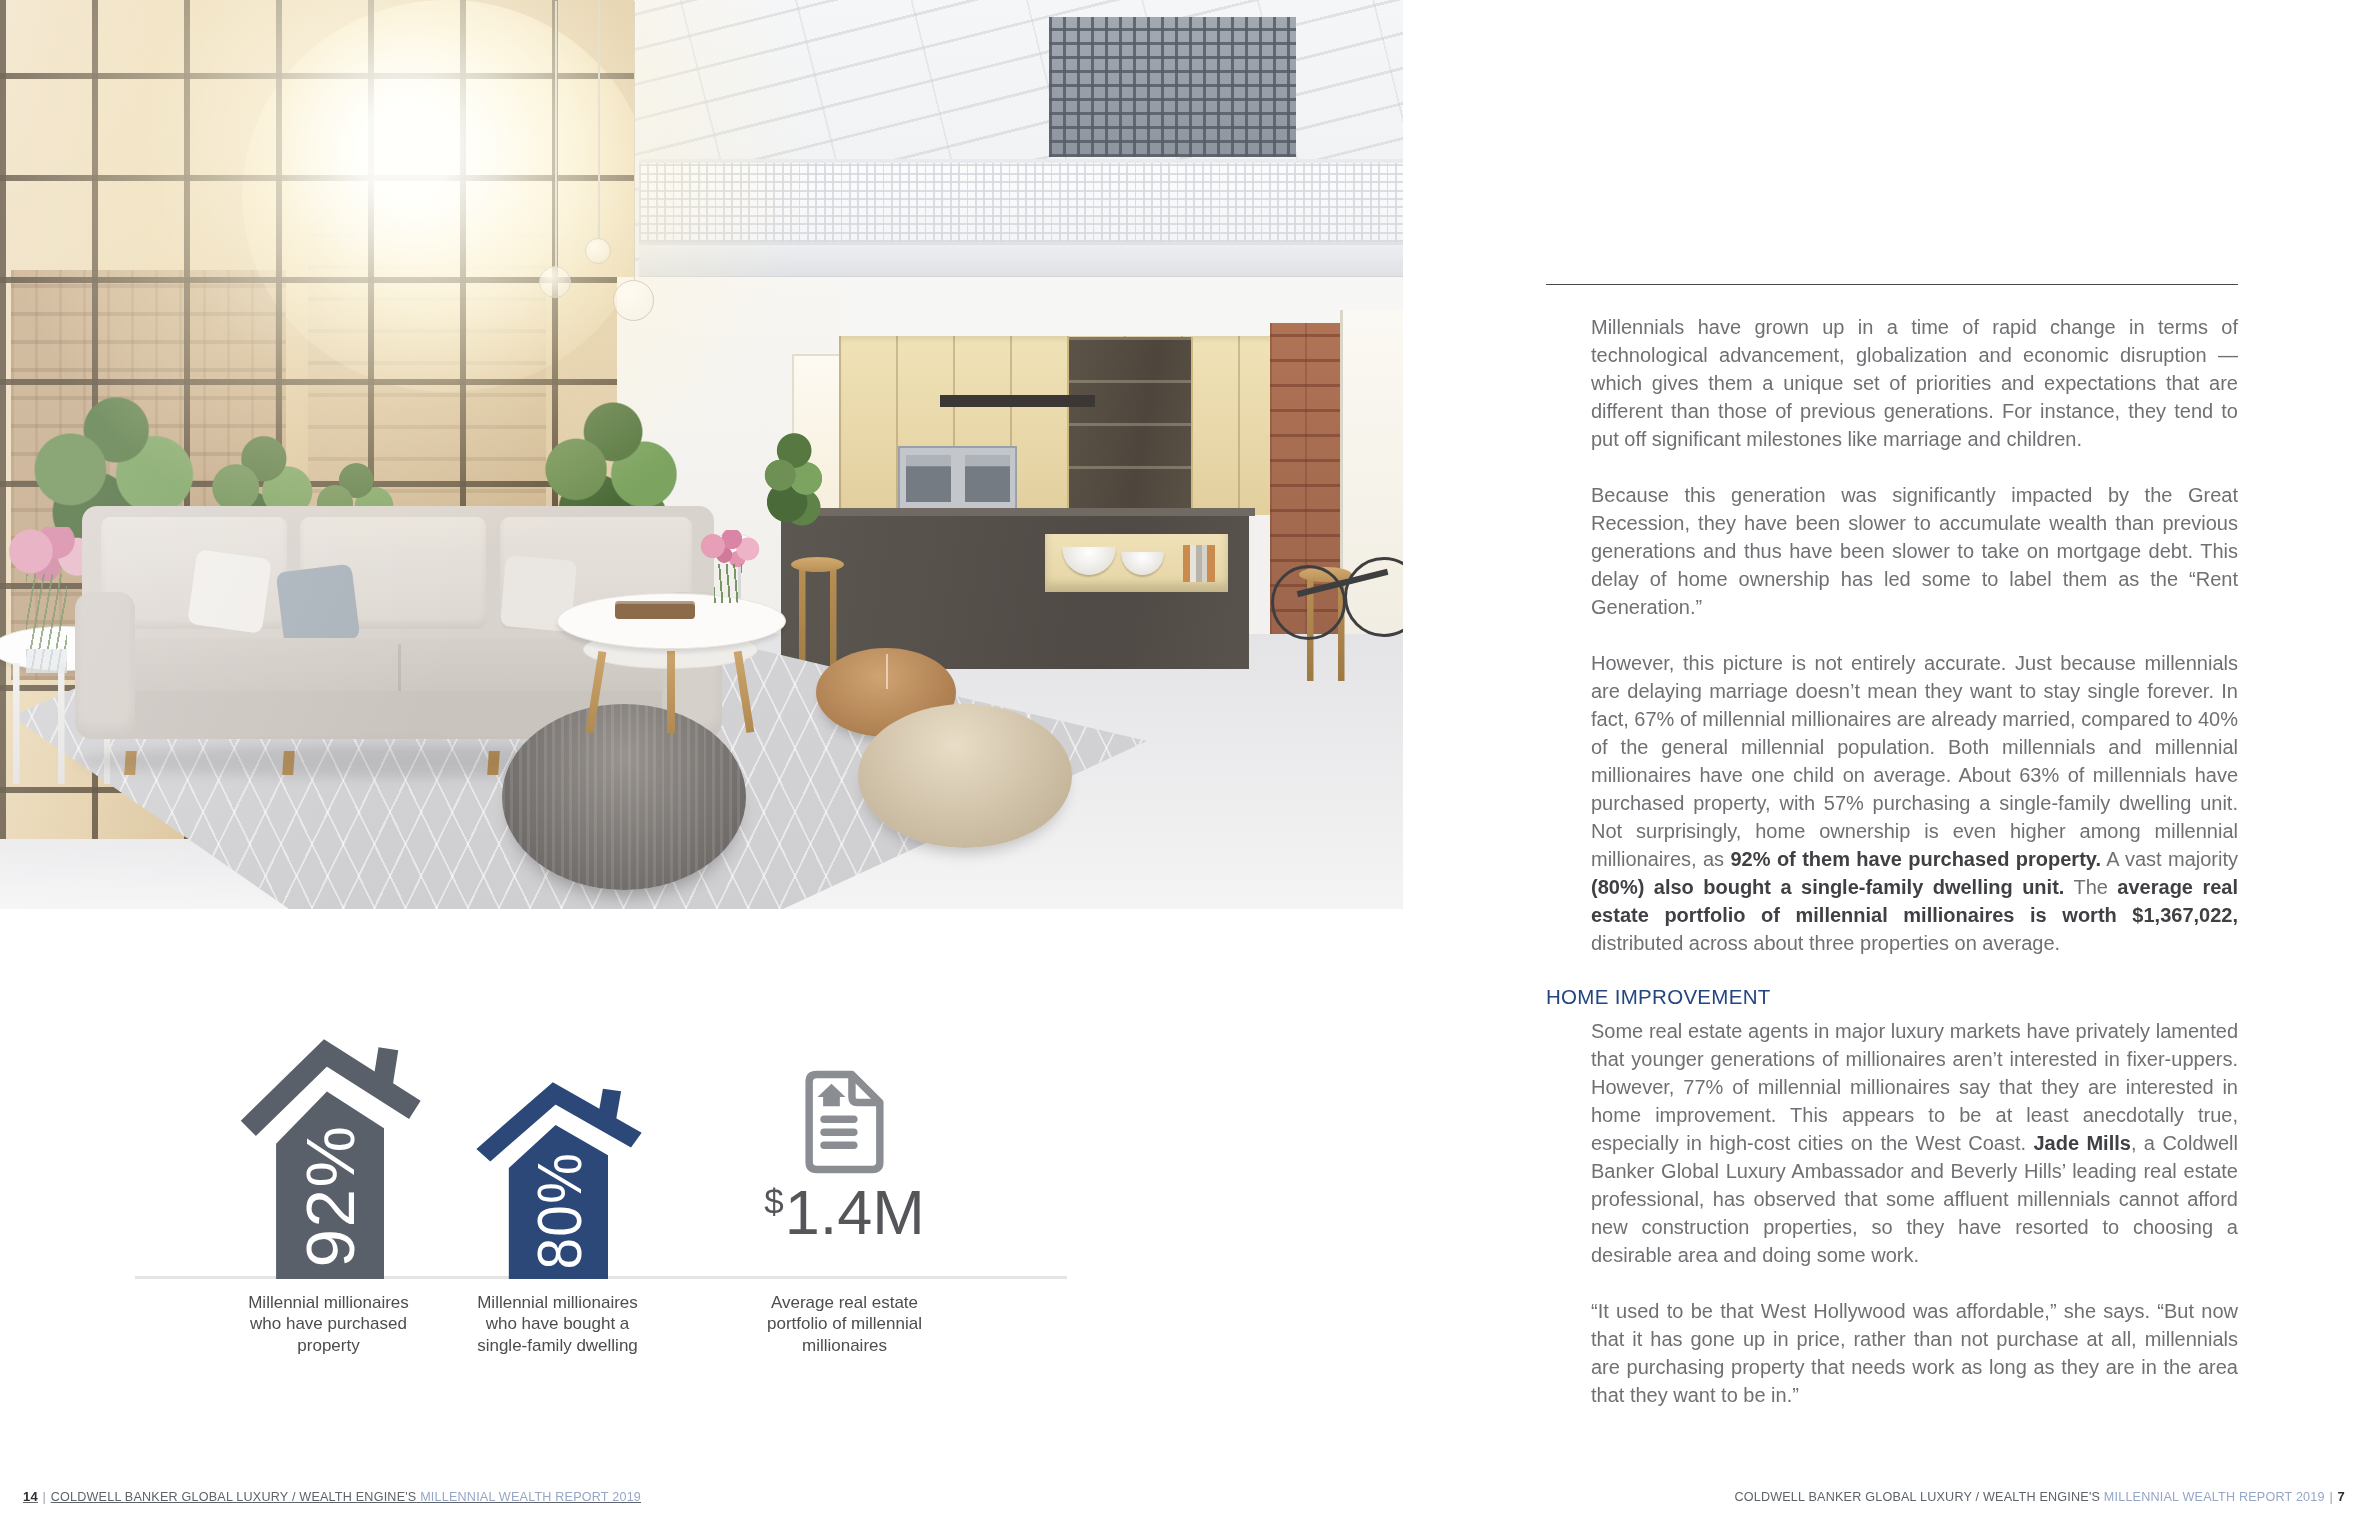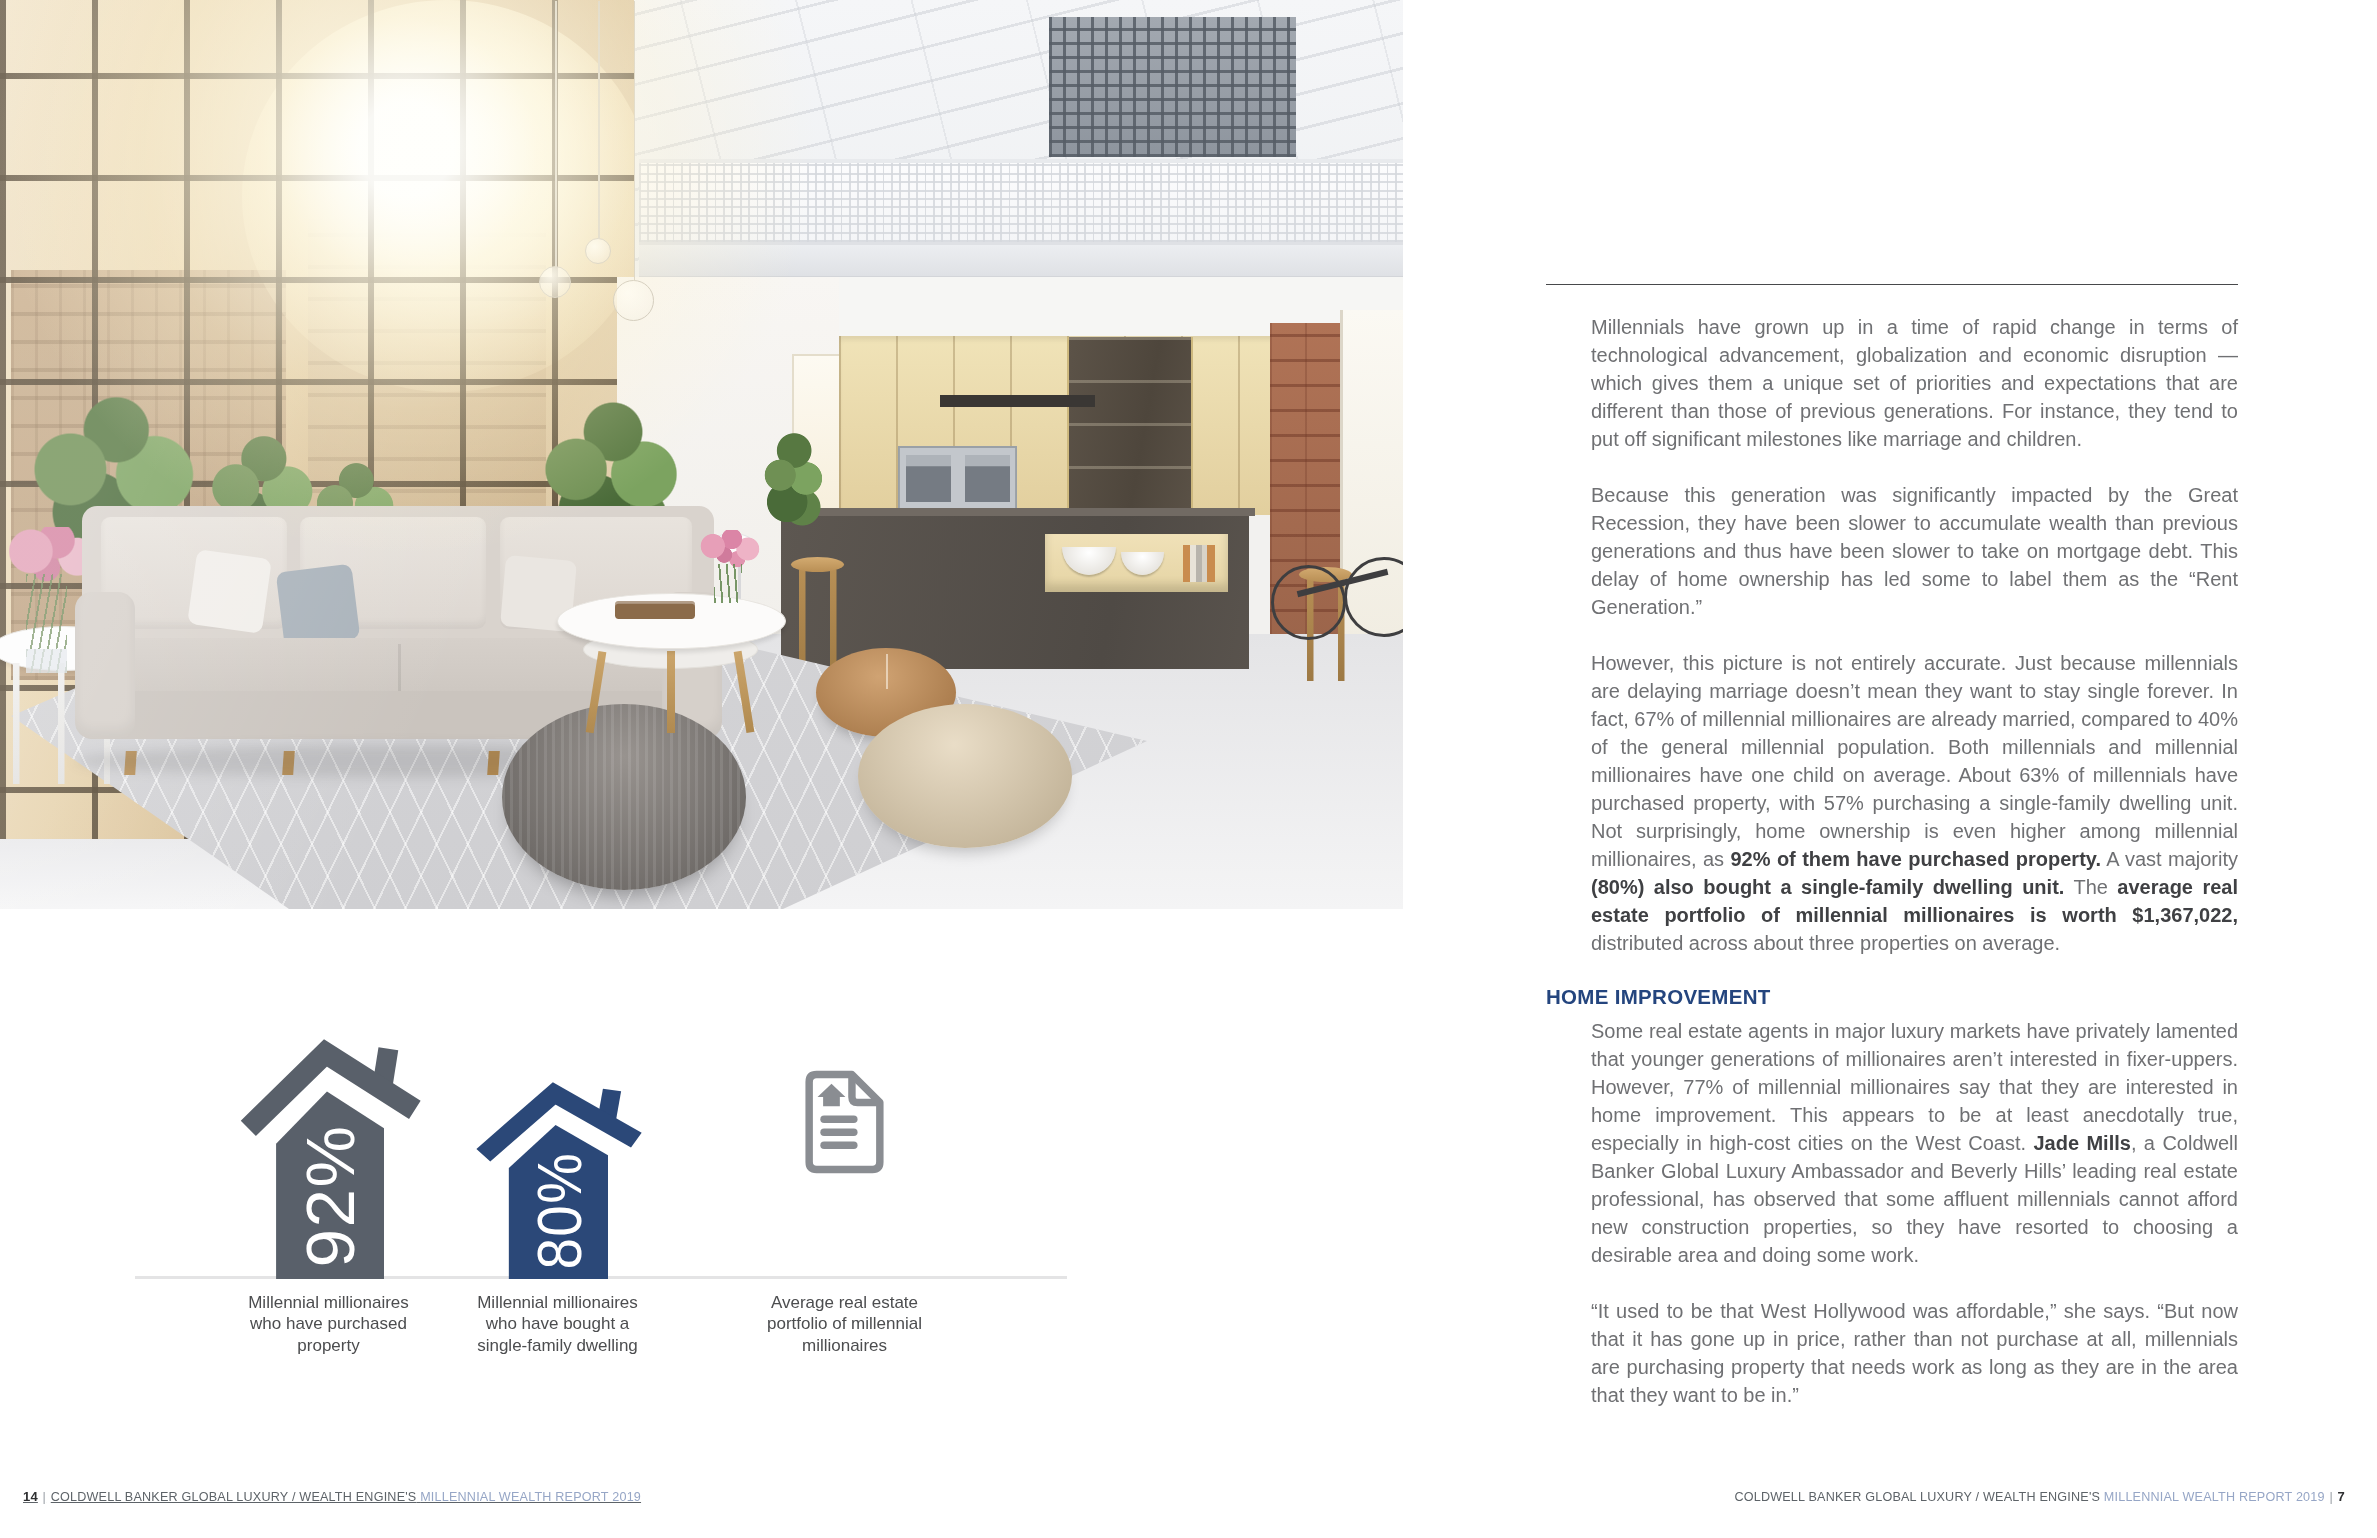--- a/index.html
+++ b/index.html
@@ -187,21 +187,21 @@
     line-height:21.4px; color:#4c4d4f; white-space:pre-line; }
   .ig-label.l1 { left:198px; } .ig-label.l2 { left:427px; } .ig-label.l3 { left:714px; }
 
   
   .article { position:absolute; left:1546px; top:198px; width:692px; }
   .article h1 { font-family:"Liberation Serif", serif; font-weight:400; font-size:40px; line-height:52px;
     letter-spacing:1.4px; color:var(--c-title); text-align:center; margin-bottom:34px; }
   .article .rule { border:0; border-top:1.9px solid #48494b; margin-bottom:28px; }
   .para { text-align:justify; font-size:20px; line-height:28px; color:var(--c-text); margin-bottom:28px;margin-left:45px; }
   .para .b { font-weight:bold; color:var(--c-text-bold); }
-  .section-heading { font-size:20.5px; font-weight:bold; letter-spacing:0.3px; color:var(--c-heading-blue); margin:1.9px 0 7.5px 0; }
+  .section-heading { font-size:20.5px; font-weight:normal; letter-spacing:0.3px; color:var(--c-heading-blue); margin:1.9px 0 7.5px 0; }
 
   
   .footer { position:absolute; top:1489px; font-size:12.6px; letter-spacing:0.2px; color:var(--c-footer-dark); white-space:nowrap; }
   .footer.left { left:23px;text-decoration:underline; } .footer.right { right:32px; }
   .footer .pg { font-weight:bold; color:#2e2f31; font-size:13px; }
   .footer .report { color:var(--c-footer-light); }
   .footer .sep { color:#9aa0a6; padding:0 4.7px; }
 </style>
 </head>
 <body>
@@ -309,20 +309,21 @@
   <div class="doc-icon">
     <svg viewBox="0 0 100 110">
       <path d="M20 4 H58 L88 34 V98 Q88 106 80 106 H20 Q12 106 12 98 V12 Q12 4 20 4 Z" fill="none" stroke="currentColor" stroke-width="8" stroke-linejoin="round"></path>
       <path d="M58 4 V28 Q58 34 64 34 H88" fill="none" stroke="currentColor" stroke-width="8" stroke-linejoin="round"></path>
       <path d="M36 14 L21 28 H27 V38 H45 V28 H51 Z" fill="currentColor"></path>
       <rect x="24" y="48" width="40" height="8" rx="4" fill="currentColor"></rect>
       <rect x="24" y="62" width="40" height="8" rx="4" fill="currentColor"></rect>
       <rect x="24" y="76" width="40" height="8" rx="4" fill="currentColor"></rect>
     </svg>
   </div>
+  <div class="ig-value"><span class="dollar">$</span><span>1.4M</span></div>
 
   <div class="ig-label l1">Millennial millionaires
 who have purchased
 property</div>
   <div class="ig-label l2">Millennial millionaires
 who have bought a
 single-family dwelling</div>
   <div class="ig-label l3">Average real estate
 portfolio of millennial
 millionaires</div>

